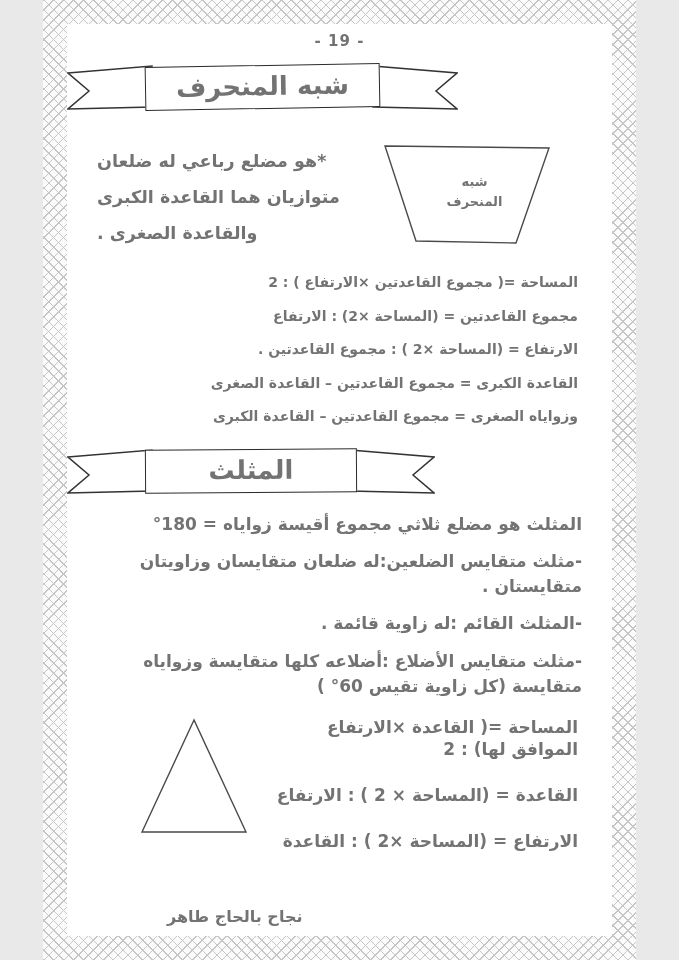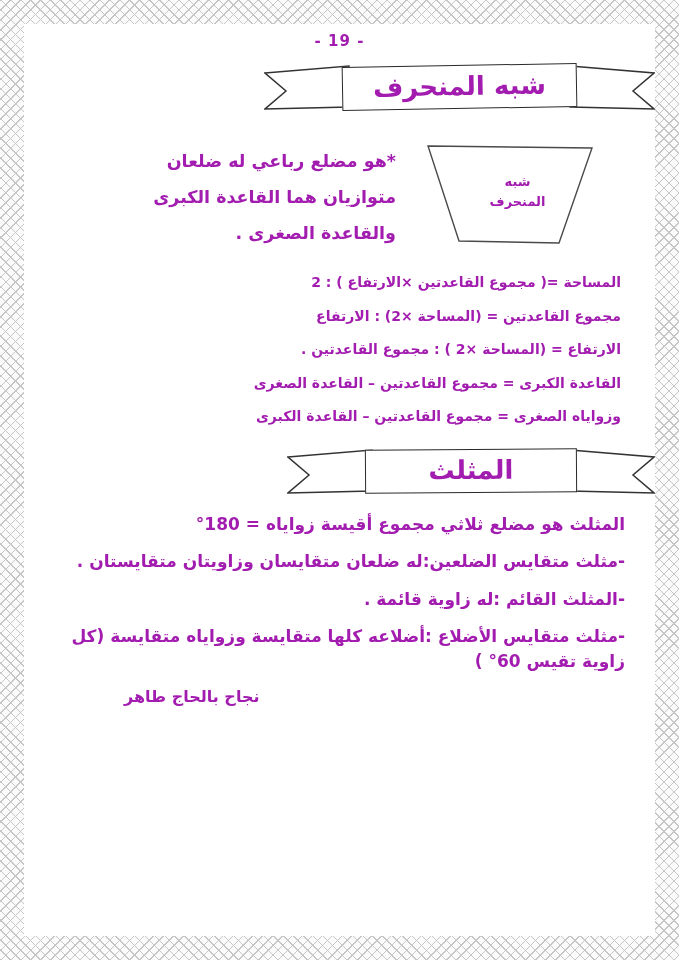--- a/index.html
+++ b/index.html
@@ -1,47 +1,47 @@
 <!DOCTYPE html>
 <html lang="ar"><head>
 <meta charset="utf-8">
 <style>
   html, body { margin: 0; padding: 0; background: #e9e9e9; }
   .page {
     position: relative;
-    width: 679px;
+    width: 593px;
     height: 960px;
     margin: 0 auto;
     background:
       repeating-linear-gradient(45deg,  #c6c6c6 0, #c6c6c6 1px, transparent 1px, transparent 7px),
       repeating-linear-gradient(135deg, #c6c6c6 0, #c6c6c6 1px, transparent 1px, transparent 7px),
       #fbfbfb;
     overflow: hidden;
     font-family: "DejaVu Sans", sans-serif;
-    color: #a21caf;
+    color: #737373;
   }
   .content {
     position: absolute;
     top: 24px; left: 24px; right: 24px; bottom: 24px;
     background: #ffffff;
     padding: 8px 0 0 0;
     box-sizing: border-box;
   }
   .page-number {
     text-align: center;
     font-size: 15px;
     font-weight: bold;
     letter-spacing: 1px;
     height: 20px;
   }
   
   .banner {
     display: flex;
     align-items: center;
-    justify-content: flex-end;
+    justify-content: flex-start;
     margin-top: 6px;
     height: 58px;
   }
   .tail { width: 86px; height: 46px; flex: none; }
   .tail-left  { margin-right: -8px; }
   .tail-right { margin-left: -8px; }
   .banner-box {
     position: relative;
     z-index: 2;
     background: #ffffff;
@@ -72,21 +72,21 @@
     text-align: center;
     font-size: 13px;
     font-weight: bold;
     line-height: 1.55;
     direction: rtl;
   }
   .trap-label span { display: block; }
   .trap-def {
     margin: 6px 0 0 0;
     direction: rtl;
-    text-align: right;
+    text-align: left;
     font-size: 17.5px;
     font-weight: bold;
     line-height: 2.05;
     width: 300px;
   }
   
   .formulas {
     margin-top: 14px;
     padding: 0 34px 0 30px;
     direction: rtl;
@@ -125,20 +125,21 @@
   }
   .tri-formulas p {
     margin: 0 0 25px 0;
     font-size: 17px;
     font-weight: bold;
     line-height: 1.25;
   }
   .tri-shape { flex: none; margin-left: 68px; margin-top: 2px; }
   
   .footer {
+    margin-top: 30px;
     direction: rtl;
     text-align: left;
     padding-left: 100px;
     font-size: 16px;
     font-weight: bold;
   }
 </style>
 </head>
 <body>
 
@@ -188,17 +189,27 @@
       </svg>
     </div>
 
     <div class="tri-defs">
       <p>المثلث هو مضلع ثلاثي مجموع أقيسة زواياه = 180°</p>
       <p>-مثلث متقايس الضلعين:له ضلعان متقايسان وزاويتان متقايستان .</p>
       <p>-المثلث القائم :له زاوية قائمة .</p>
       <p>-مثلث متقايس الأضلاع :أضلاعه كلها متقايسة وزواياه متقايسة (كل زاوية تقيس 60° )</p>
     </div>
 
+    <div class="tri-row">
+      <div class="tri-formulas">
+        <p>المساحة =( القاعدة ×الارتفاع الموافق لها) : 2</p>
+        <p>القاعدة = (المساحة × 2 ) : الارتفاع</p>
+        <p>الارتفاع = (المساحة ×2 ) : القاعدة</p>
+      </div>
+      <svg class="tri-shape" width="118" height="126" viewBox="0 0 118 126">
+        <polygon points="59,7 7,119 111,119" fill="none" stroke="#4a4a4a" stroke-width="1.4"></polygon>
+      </svg>
+    </div>
 
     <div class="footer">نجاح  بالحاج طاهر</div>
 
   </div>
 </div>
 
 </body></html>

